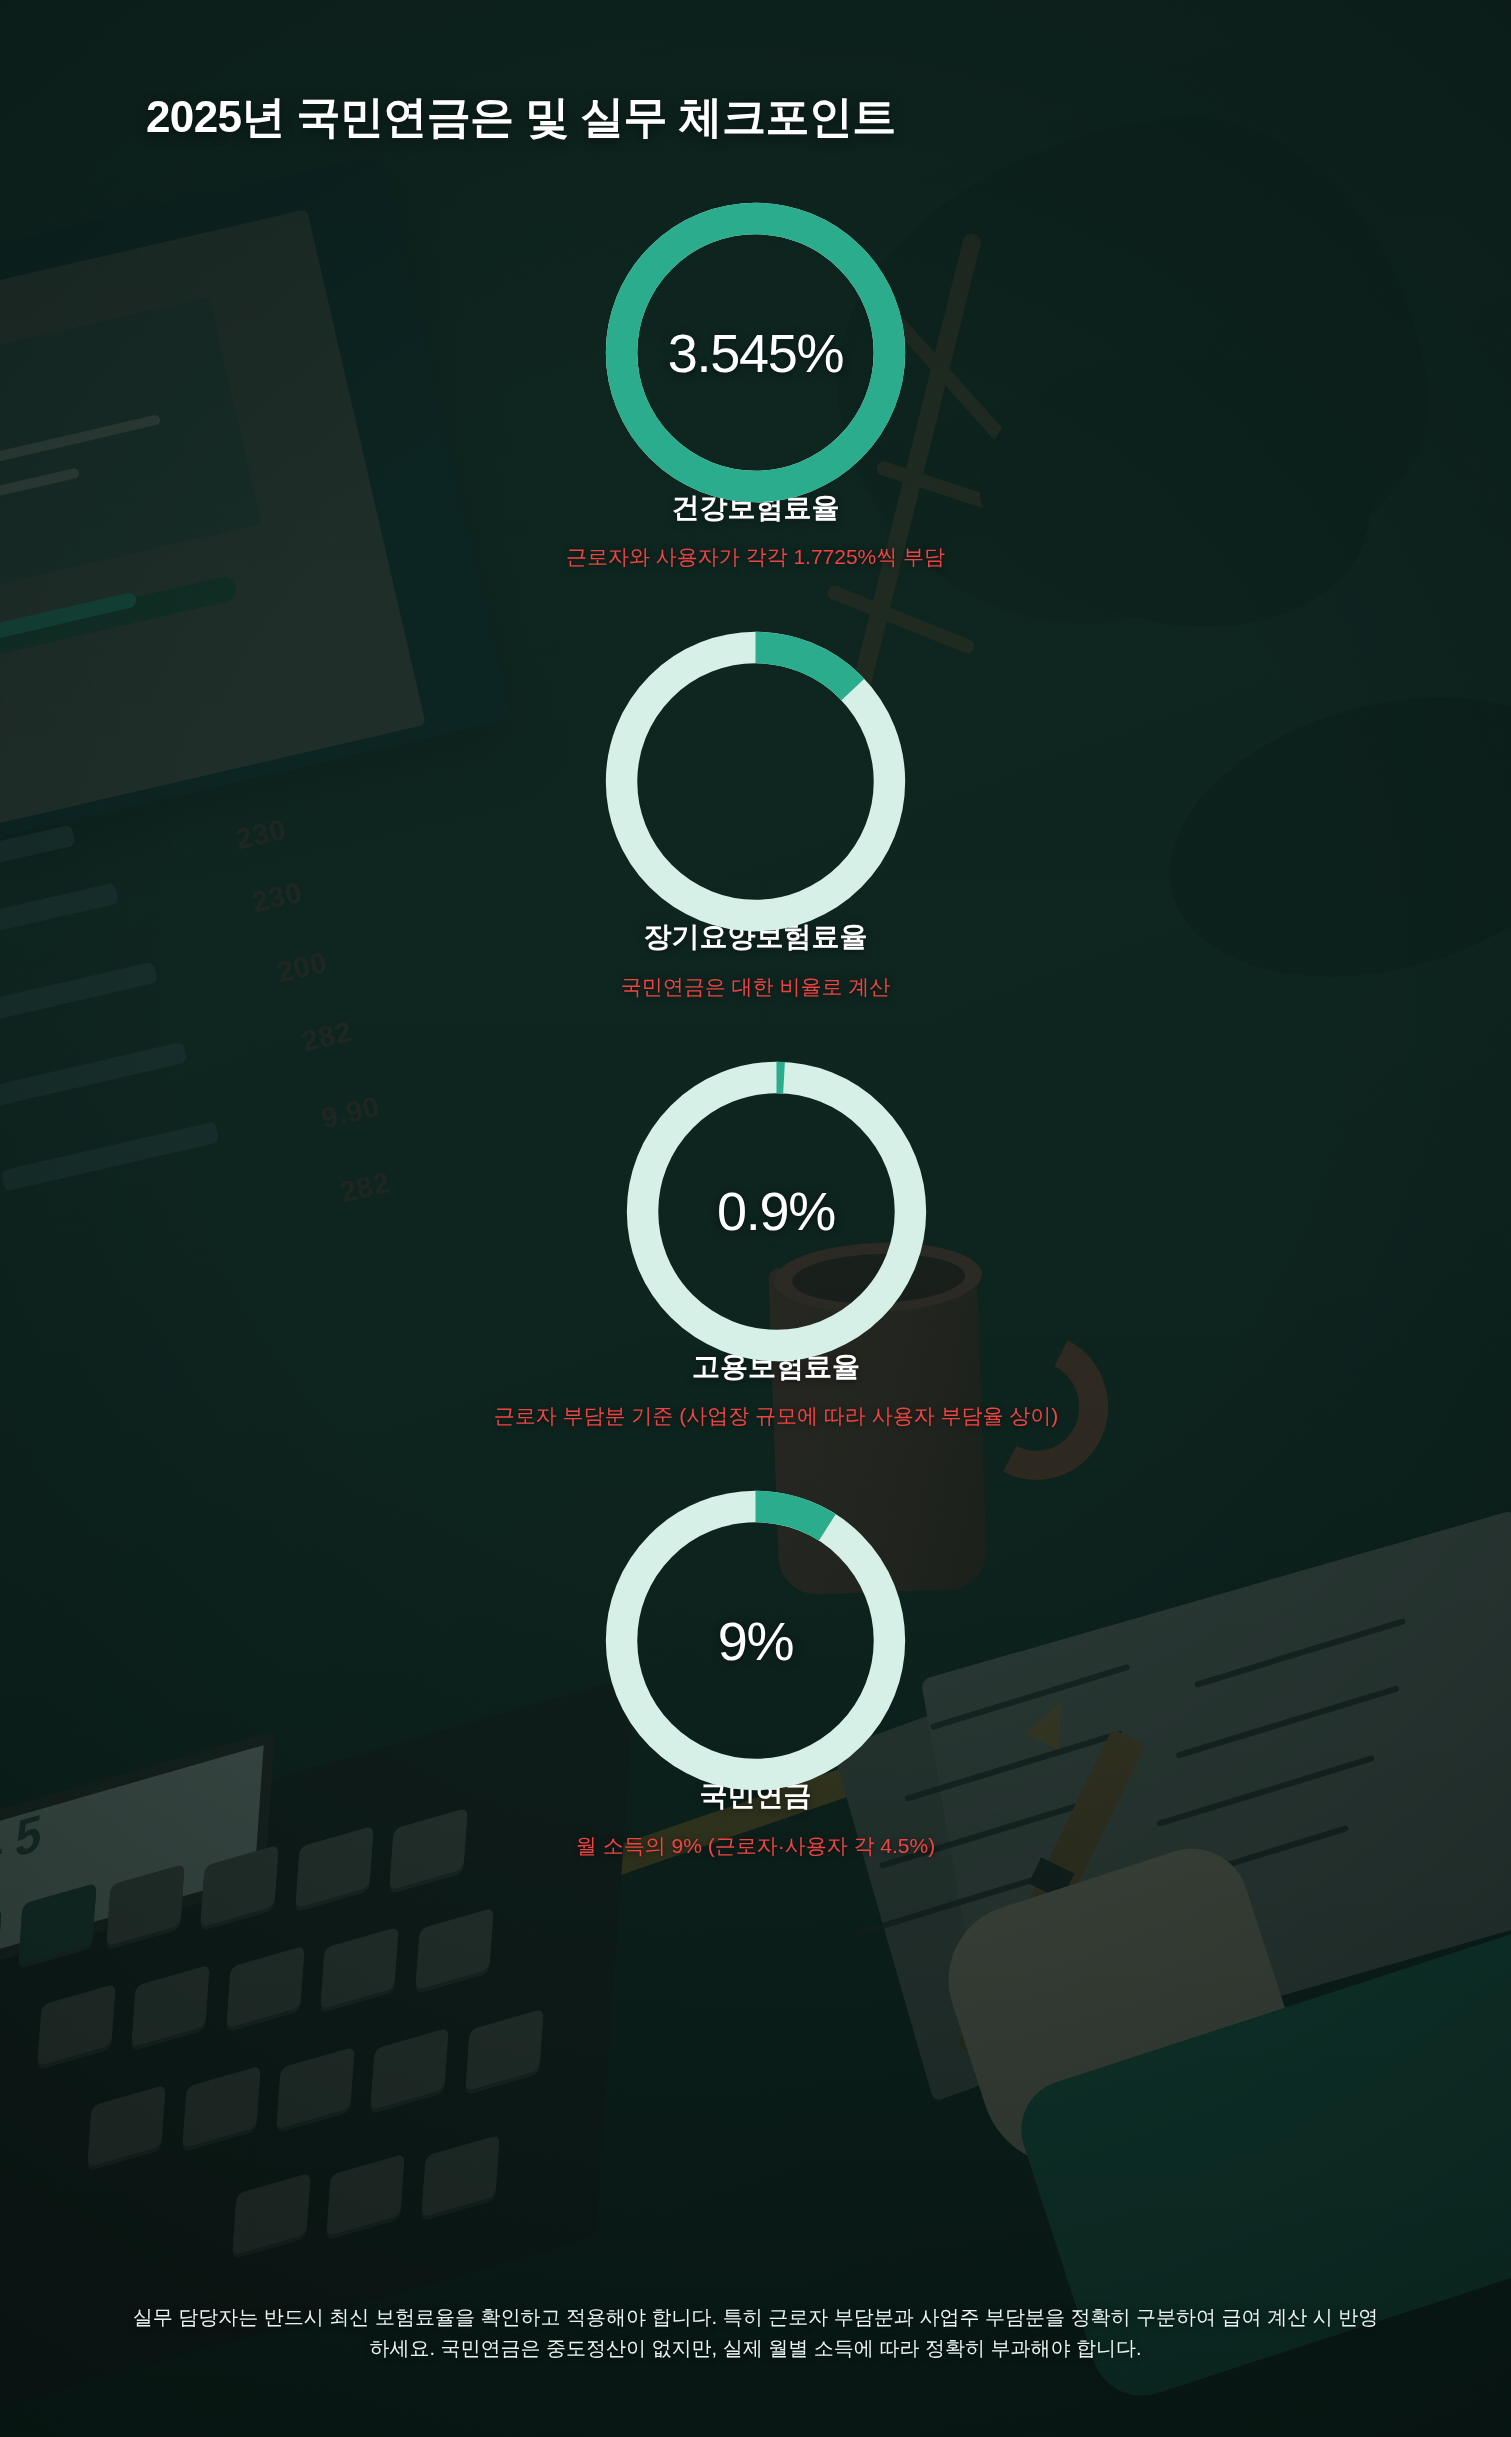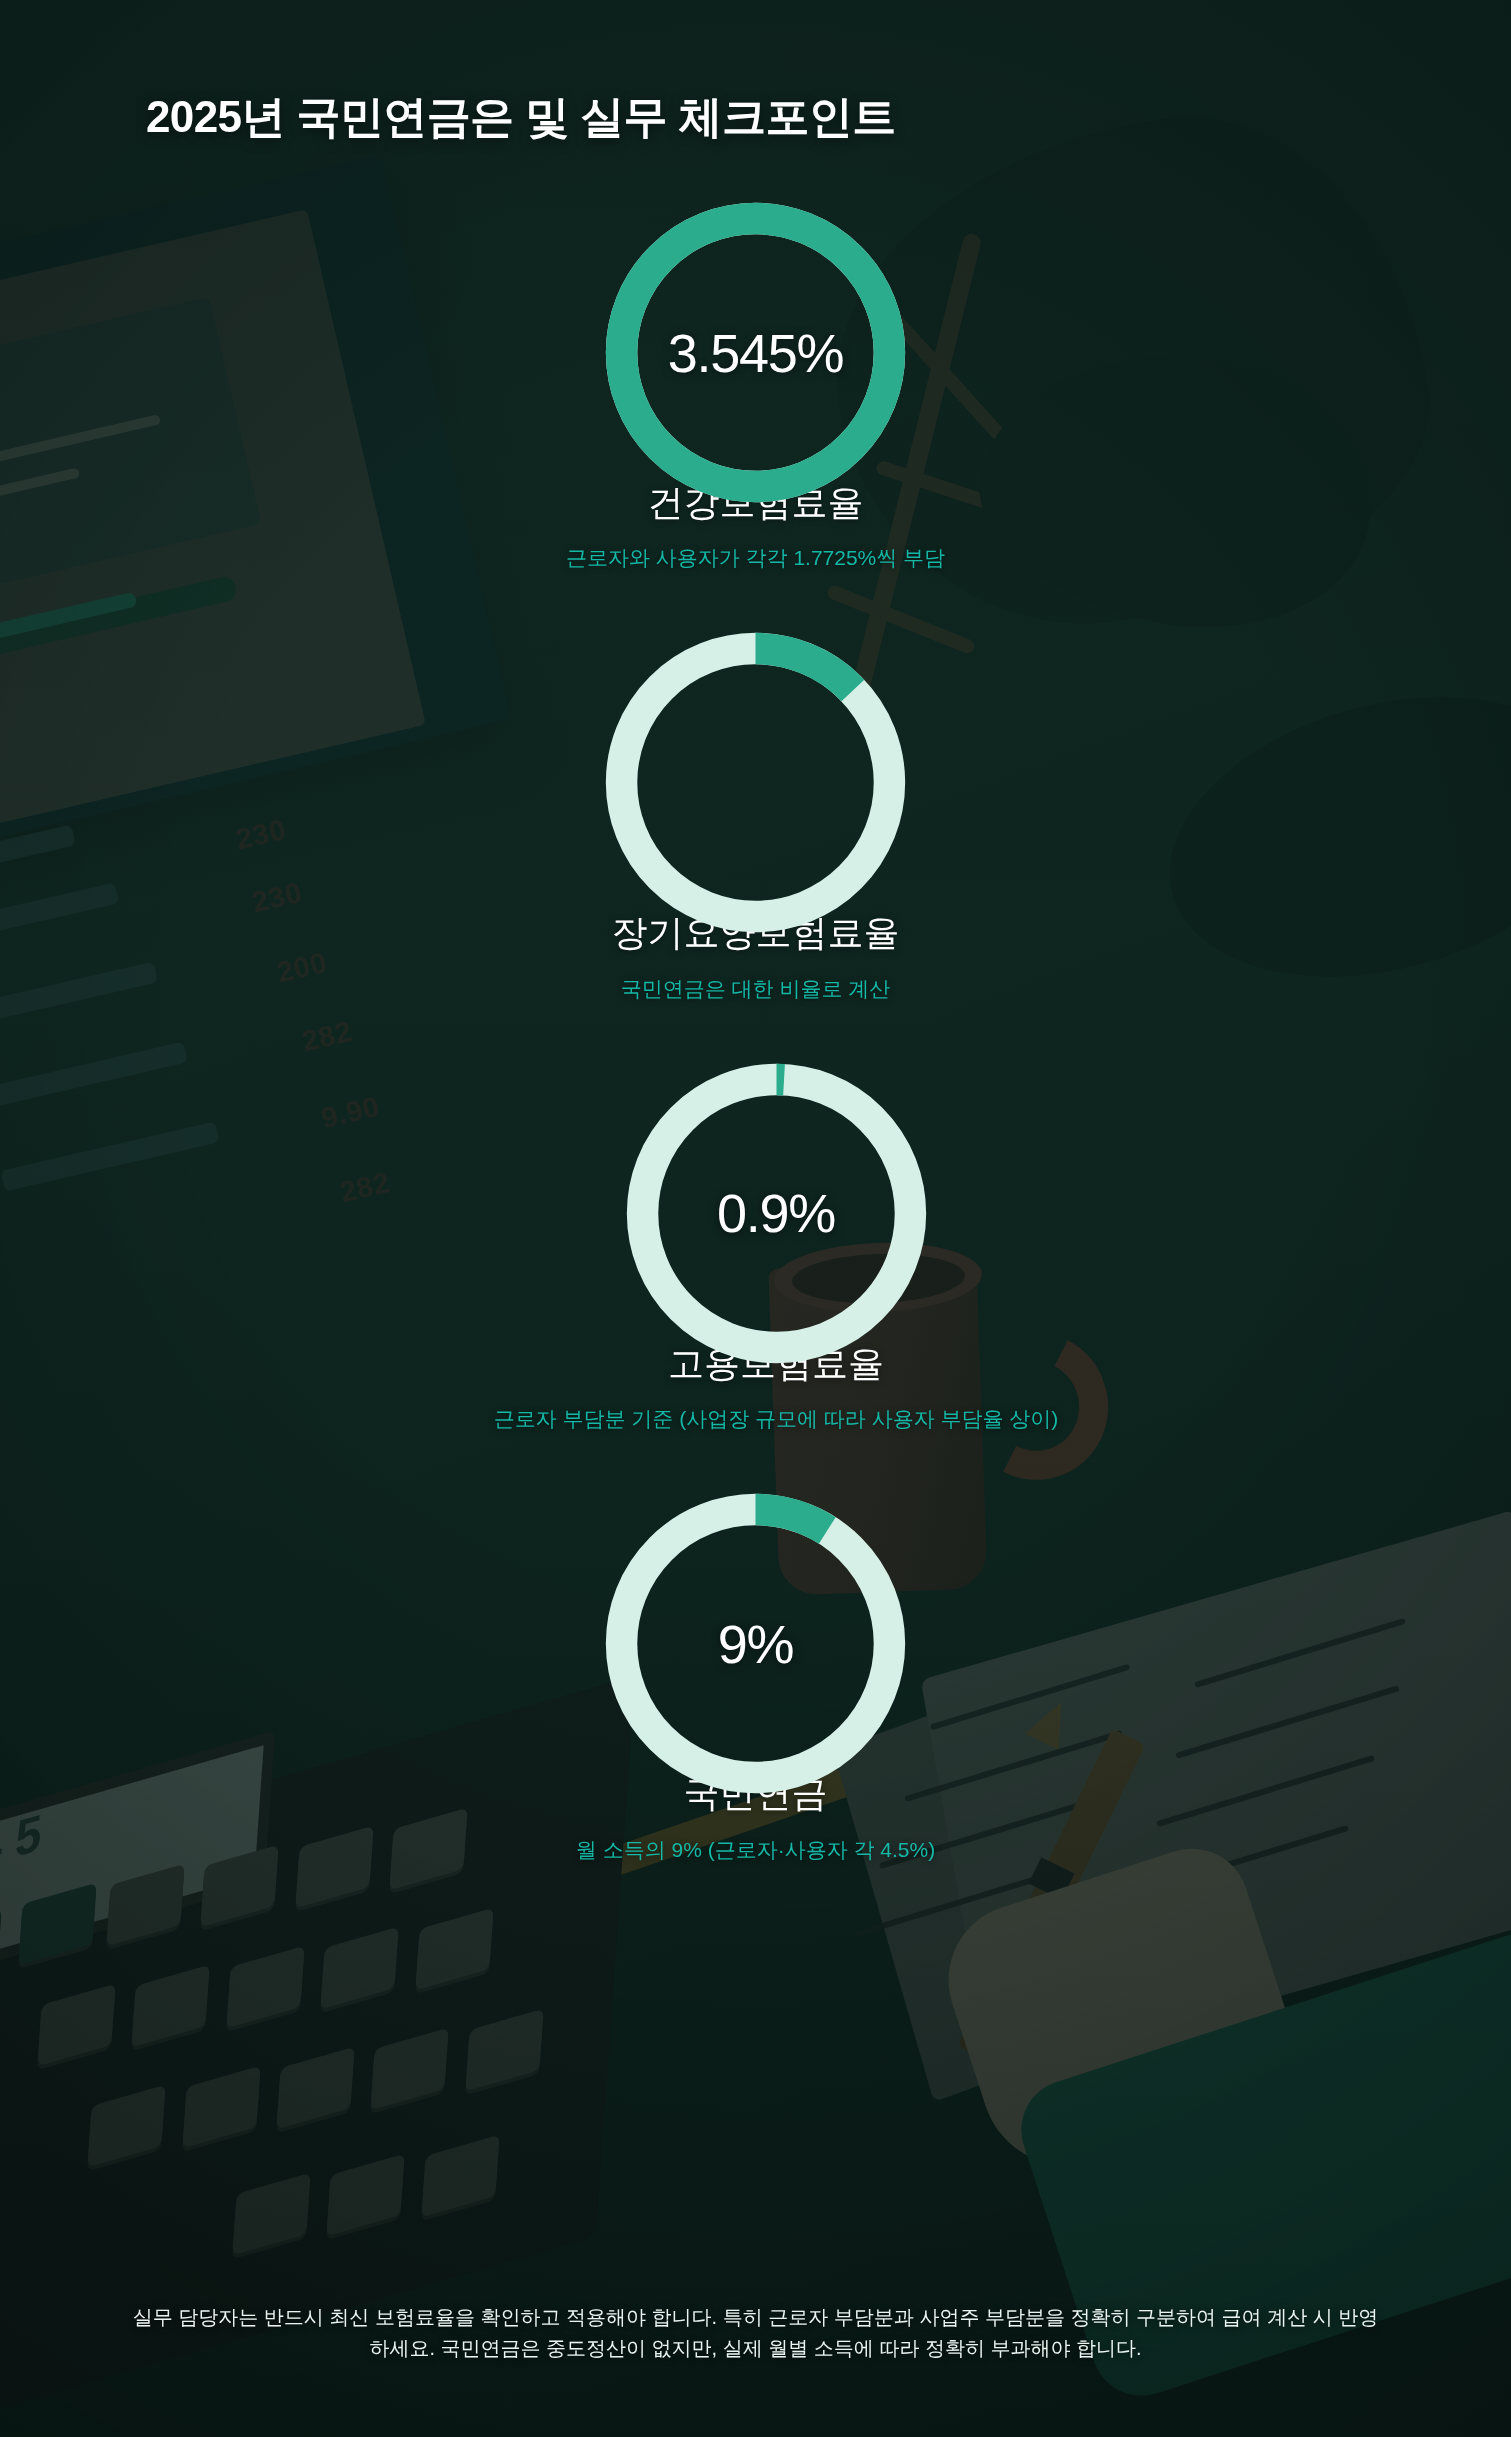--- a/index.html
+++ b/index.html
@@ -121,25 +121,25 @@
   .donut-wrap{position:relative;width:353px;height:290px;margin:0 auto;}
   .donut{position:relative;width:327px;height:327px;margin:0 auto;}
   .donut svg{display:block;width:327px;height:327px;transform:rotate(-90deg);}
   .donut .val{
     position:absolute;left:0;right:0;top:50%;transform:translateY(-50%);
     font-size:54px;font-weight:400;color:#ffffff;letter-spacing:-1.3px;
     text-shadow:0 1.3px 8.8px rgba(0,0,0,.5);
   }
 
   .metric-label{
-    font-size:36px;font-weight:400;color:#ffffff;
+    font-size:28px;font-weight:700;color:#ffffff;margin-top:10px;
     text-shadow:0 1.3px 7.6px rgba(0,0,0,.55);
   }
   .metric-desc{
-    font-size:21px;font-weight:400;color:#14b8a6;margin-top:16.4px;
+    font-size:21px;font-weight:400;color:#ef4444;margin-top:16.4px;
     text-shadow:0 1.3px 6.3px rgba(0,0,0,.6);
   }
 
   .footnote{
     position:absolute;left:126px;right:126px;bottom:74px;
     text-align:center;font-size:20px;line-height:1.55;color:#eaf4f0;
     text-shadow:0 1.3px 7.6px rgba(0,0,0,.65);
   }
 </style>
 </head>

